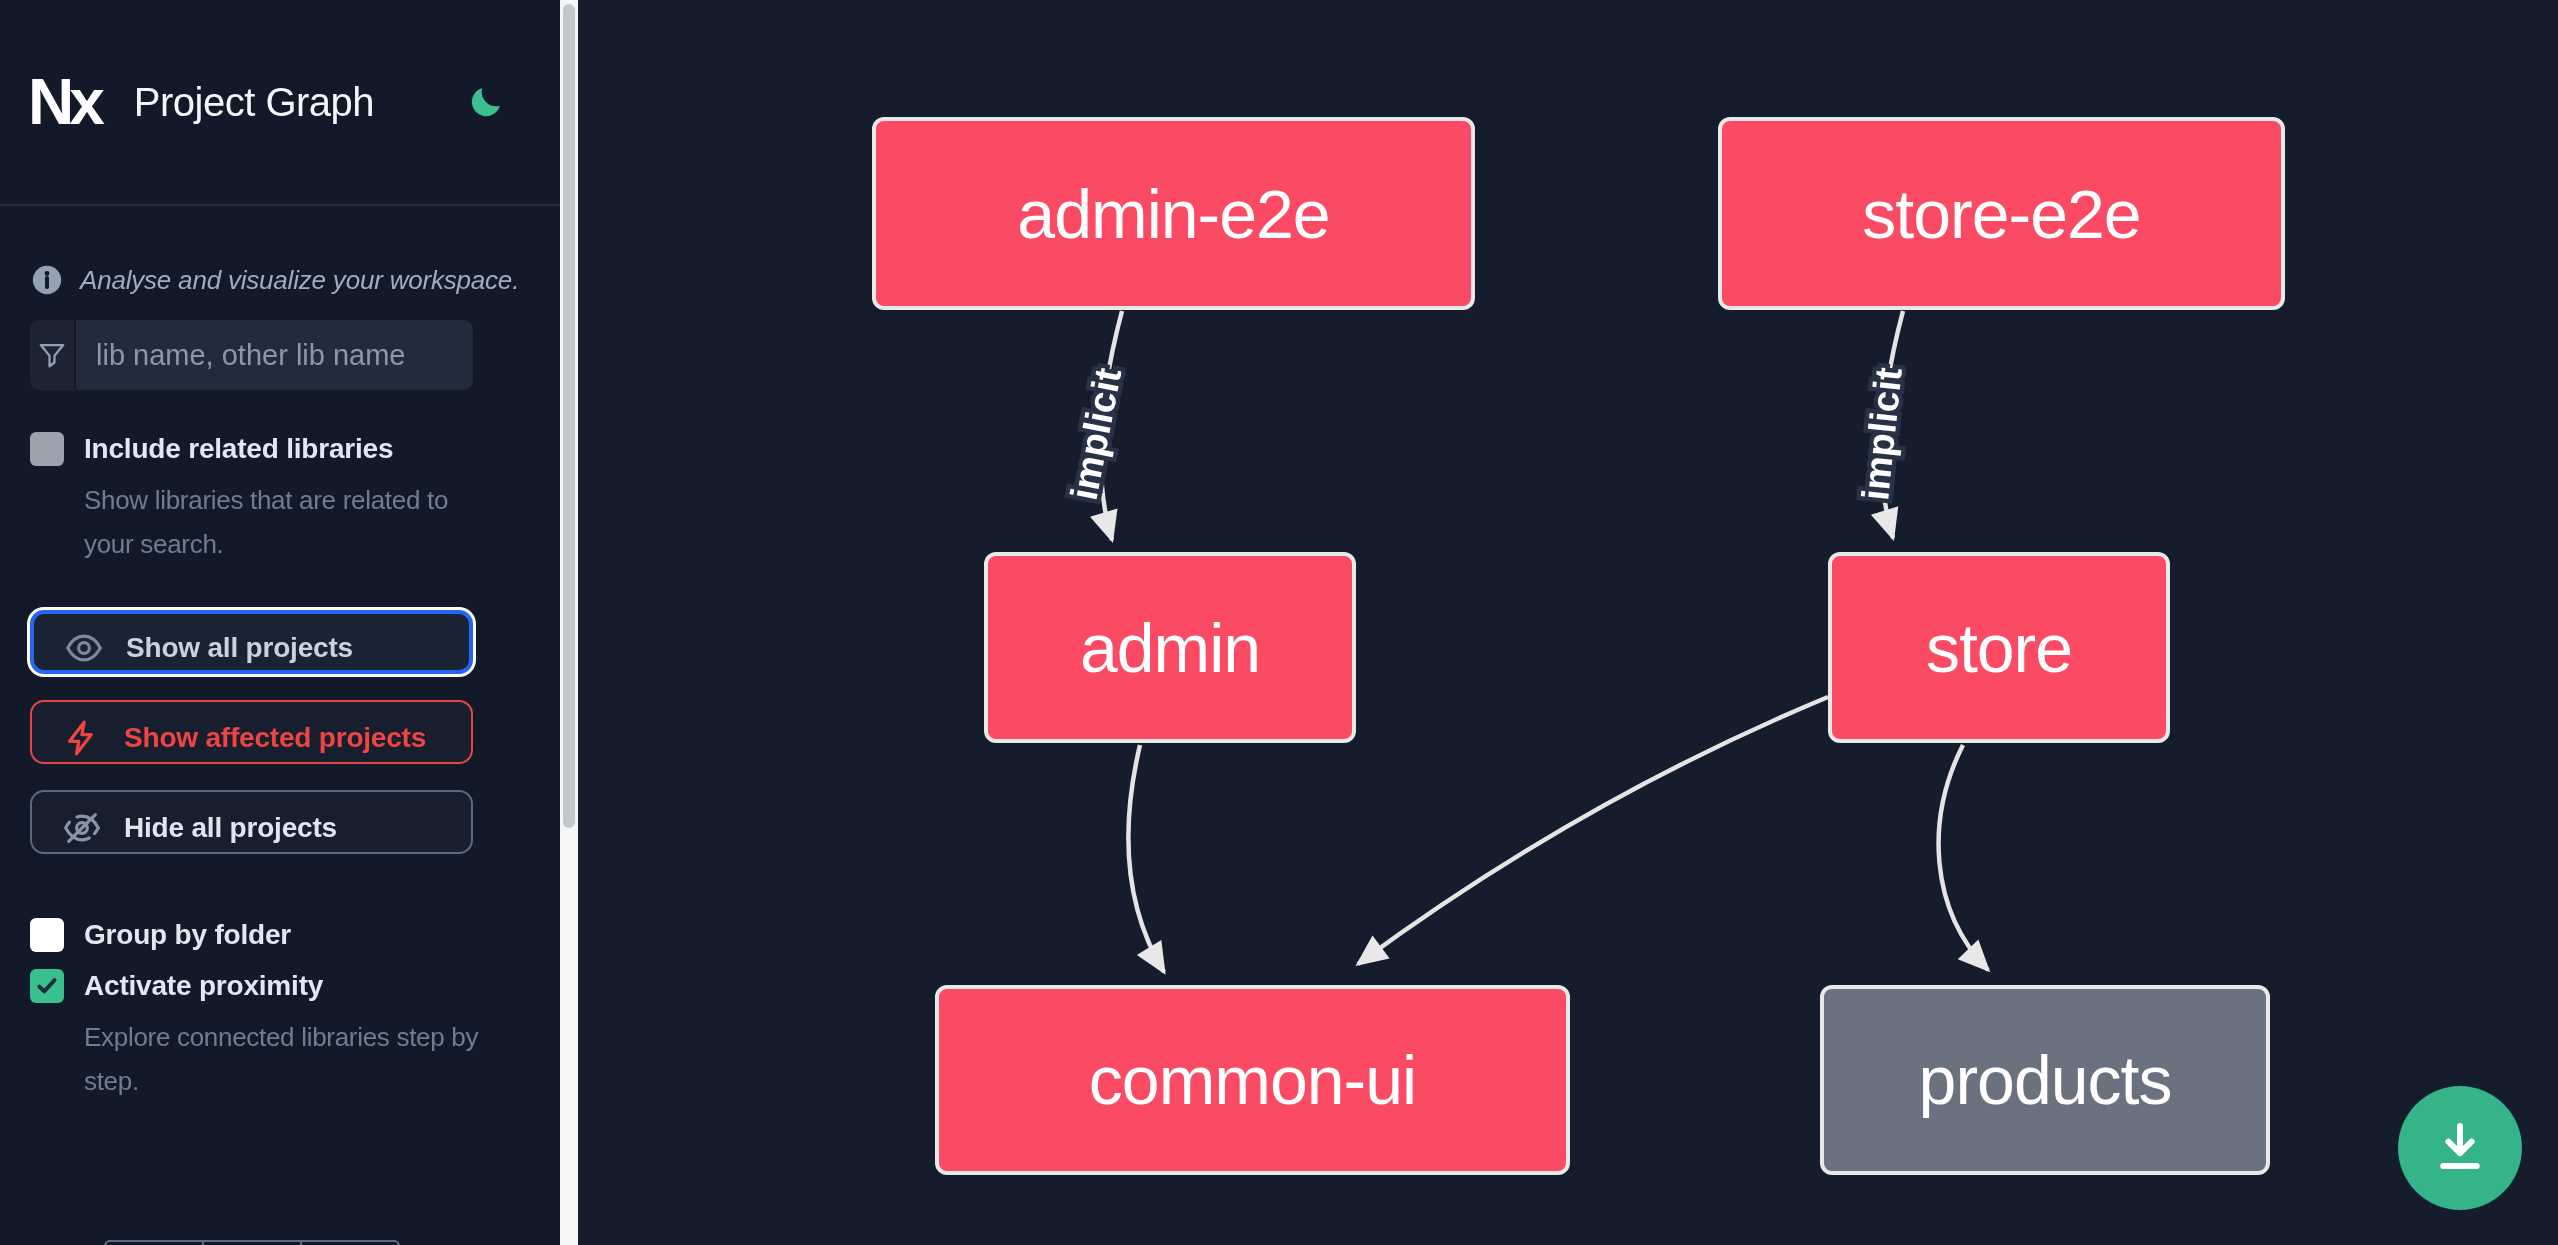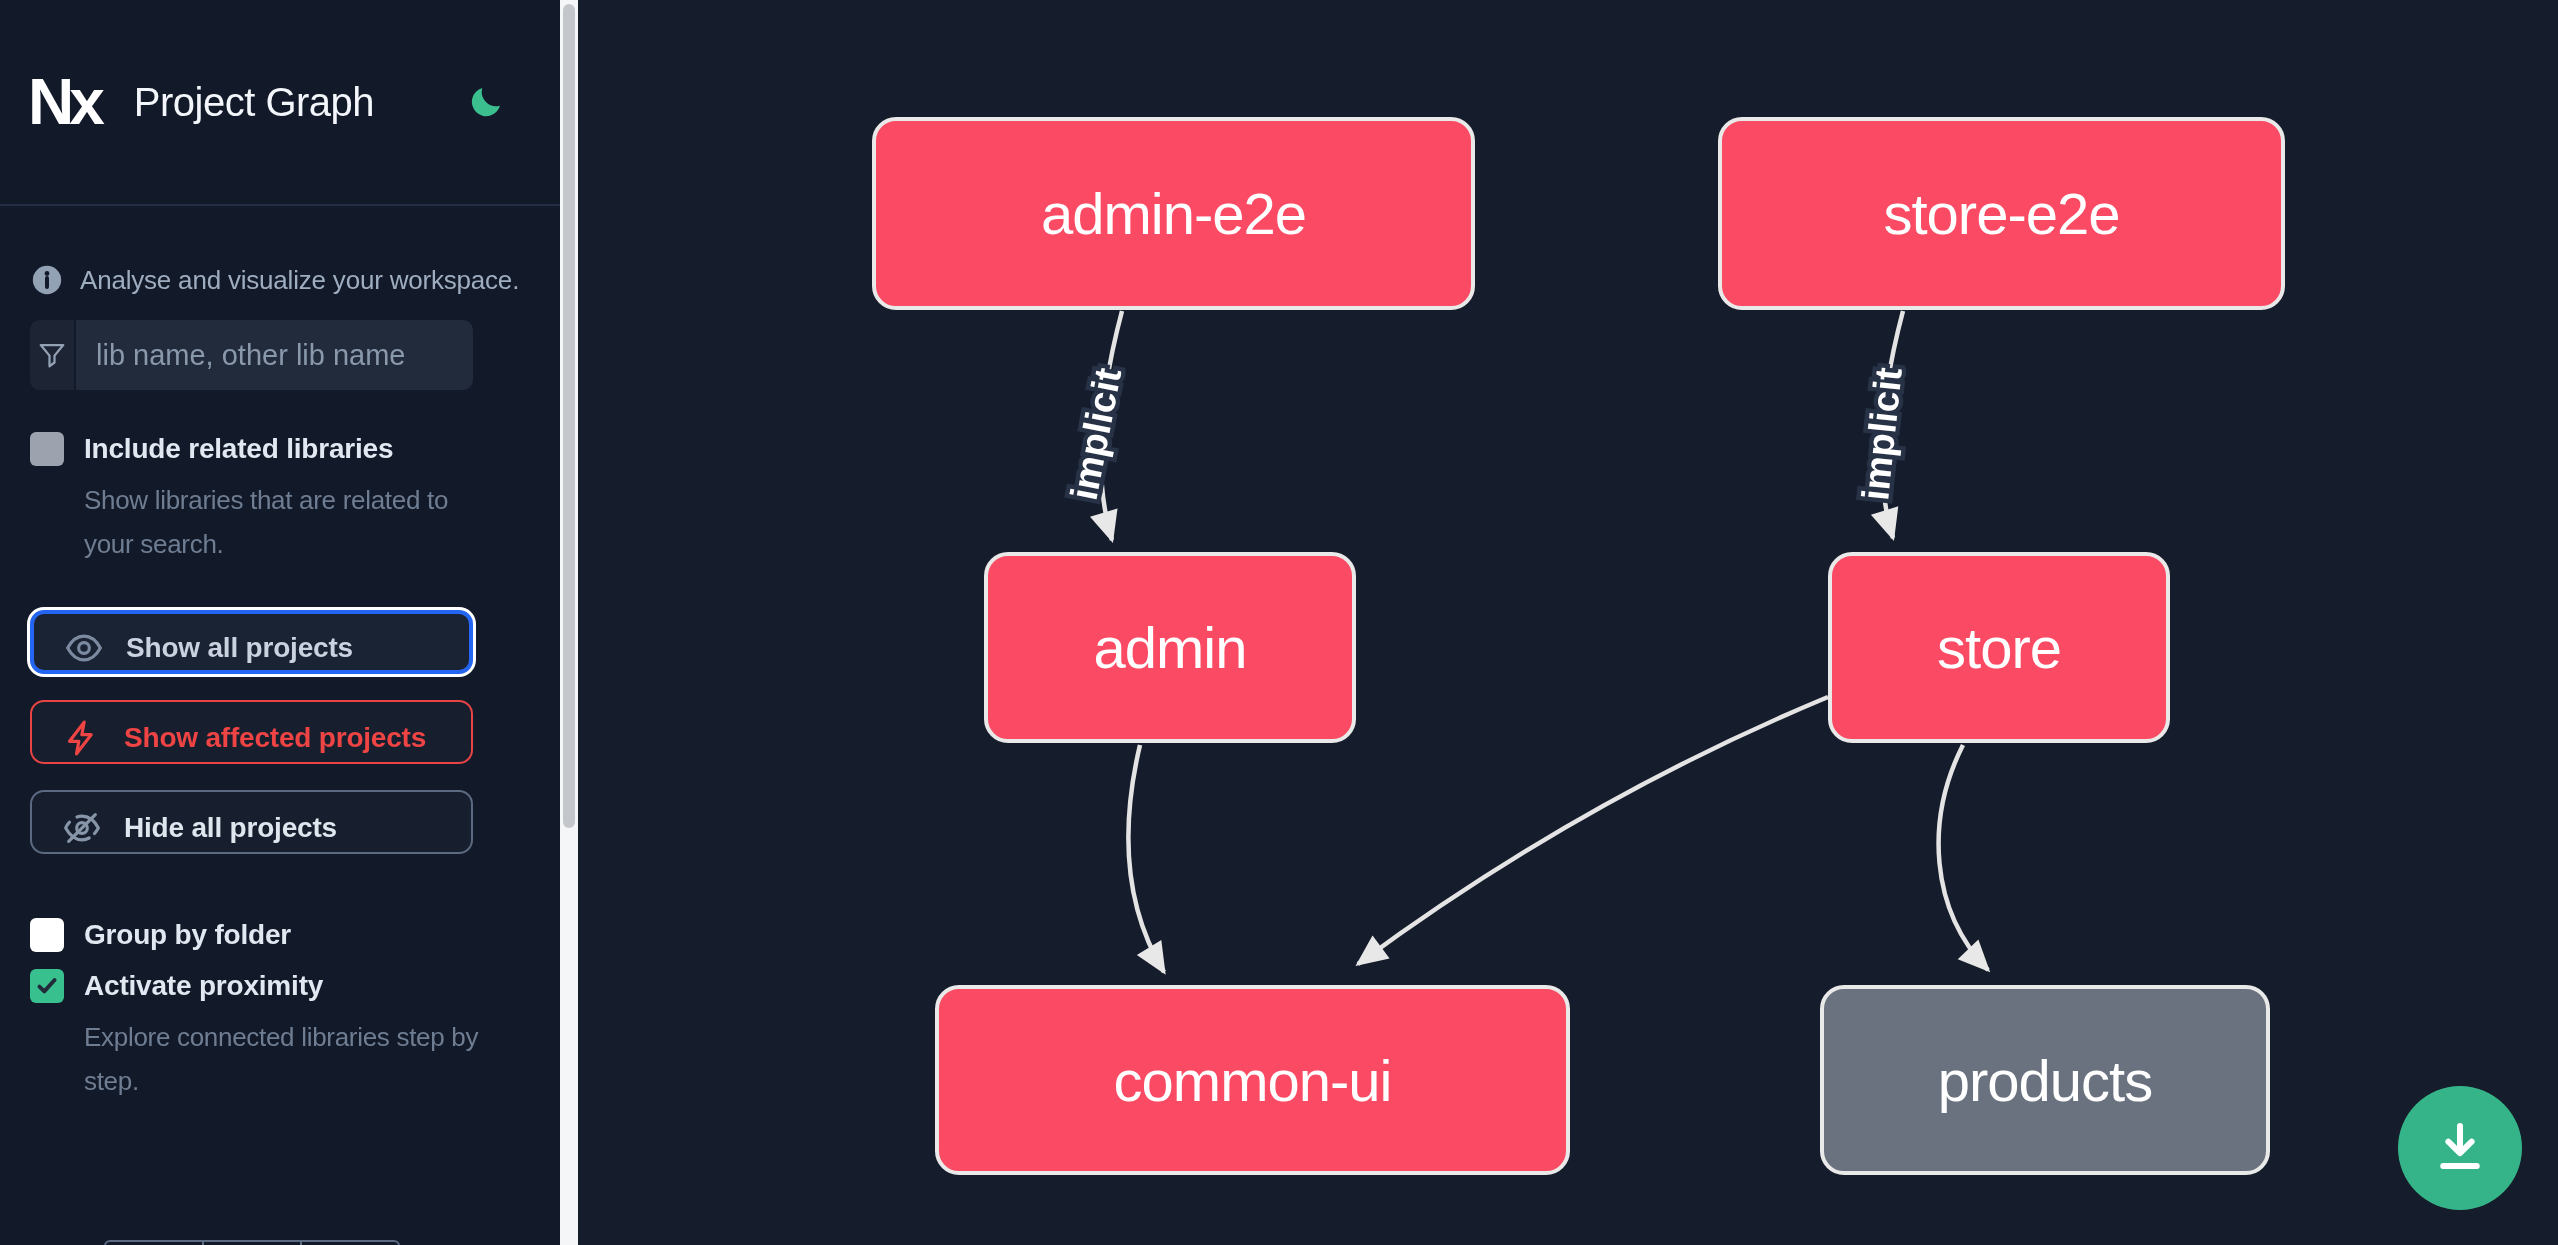--- a/index.html
+++ b/index.html
@@ -9,21 +9,21 @@
 
   
   .sidebar{position:absolute;left:0;top:0;width:560px;height:1245px;background:#121929;z-index:30;}
   .sb-header{height:206px;display:flex;align-items:center;padding:0 54px 0 28px;
              border-bottom:2px solid #232e44;box-sizing:border-box;}
   .logo-text{color:#fff;font-size:64px;font-weight:700;letter-spacing:-5px;line-height:1;}
   .app-title{margin-left:34px;color:#f3f6fa;font-size:40px;font-weight:400;letter-spacing:-0.5px;}
   .moon-btn{margin-left:auto;width:40px;height:40px;cursor:pointer;display:flex;align-items:center;justify-content:center;}
 
   .sb-content{padding:0 30px;}
-  .tagline-row{margin-top:57px;display:flex;align-items:center;gap:16px;}
+  .tagline-row{margin-top:57px;display:flex;align-items:center;gap:16px;font-style:italic;}
   .tagline{color:#9fadc0;font-size:26px;letter-spacing:-0.2px;}
 
   .search-box{margin-top:23px;height:70px;display:flex;align-items:stretch;background:#222b3c;
               border-radius:10px;overflow:hidden;width:443px;}
   .search-icon-cell{width:58px;display:flex;align-items:center;justify-content:center;
                     background:#1d2535;border-right:2px solid #121929;}
   .search-input{flex:1;background:transparent;border:none;outline:none;color:#cbd5e1;
                 font-size:29px;font-family:"Liberation Sans",sans-serif;padding:0 0 0 20px;}
   .search-input::placeholder{color:#8a98ac;}
 
@@ -54,22 +54,22 @@
   .segment-sliver span{flex:1;border-right:2px solid #5c6b82;}
   .segment-sliver span:last-child{border-right:none;}
 
   
   .sb-scrollbar{position:absolute;left:560px;top:0;width:18px;height:1245px;background:#f5f6f7;z-index:31;}
   .sb-scroll-thumb{position:absolute;left:3px;top:4px;width:12px;height:824px;background:#c3c7cc;border-radius:7px;}
 
   
   .canvas{position:absolute;left:578px;top:0;width:1980px;height:1245px;background:#151c2b;}
   .edges-svg{position:absolute;left:0;top:0;z-index:1;}
-  .gnode{position:absolute;box-sizing:border-box;border:4px solid #e9e9e9;border-radius:24px;
-         display:flex;align-items:center;justify-content:center;color:#fff;font-size:58px;
+  .gnode{position:absolute;box-sizing:border-box;border:4px solid #e9e9e9;border-radius:12px;
+         display:flex;align-items:center;justify-content:center;color:#fff;font-size:68px;
          letter-spacing:-1px;cursor:pointer;z-index:10;}
   .gnode--affected{background:#fb4a63;}
   .gnode--plain{background:#6a7280;}
   
   .n-admin-e2e{left:294px;top:117px;width:603px;height:193px;}
   .n-store-e2e{left:1140px;top:117px;width:567px;height:193px;}
   .n-admin{left:406px;top:552px;width:372px;height:191px;}
   .n-store{left:1250px;top:552px;width:342px;height:191px;}
   .n-common-ui{left:357px;top:985px;width:635px;height:190px;}
   .n-products{left:1242px;top:985px;width:450px;height:190px;}

